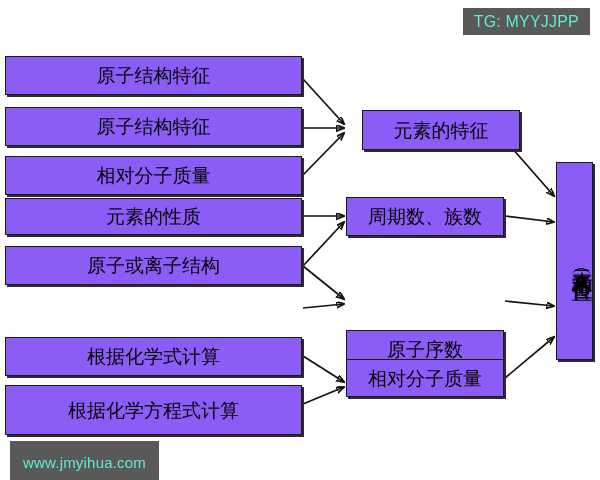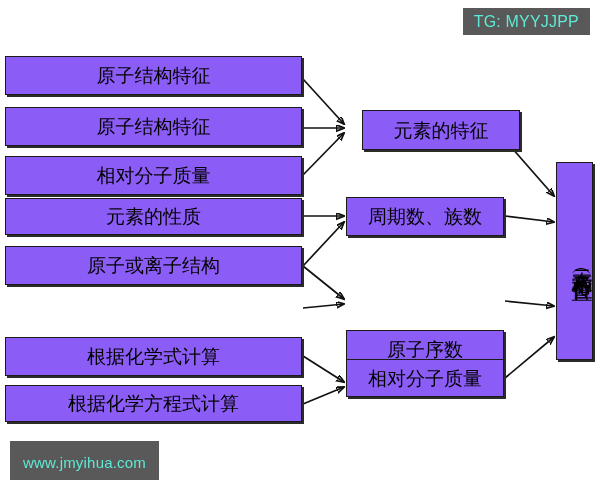--- a/index.html
+++ b/index.html
@@ -137,21 +137,21 @@
 
   <div class="node left" style="left:5px;  top:246px; width:297px; height:39px;">
     <span>原子或离子结构</span>
   </div>
 
 
   <div class="node left" style="left:5px;  top:337px; width:297px; height:39px;">
     <span>根据化学式计算</span>
   </div>
 
-  <div class="node left" style="left:5px;  top:385px; width:297px; height:37px;">
+  <div class="node left" style="left:5px;  top:385px; width:297px; height:50px;">
     <span>根据化学方程式计算</span>
   </div>
 
   <div class="node mid" style="left:362px; top:110px; width:158px; height:40px;">
     <span>元素的特征</span>
   </div>
 
   <div class="node mid" style="left:346px; top:197px; width:158px; height:39px;">
     <span>周期数、族数</span>
   </div>

